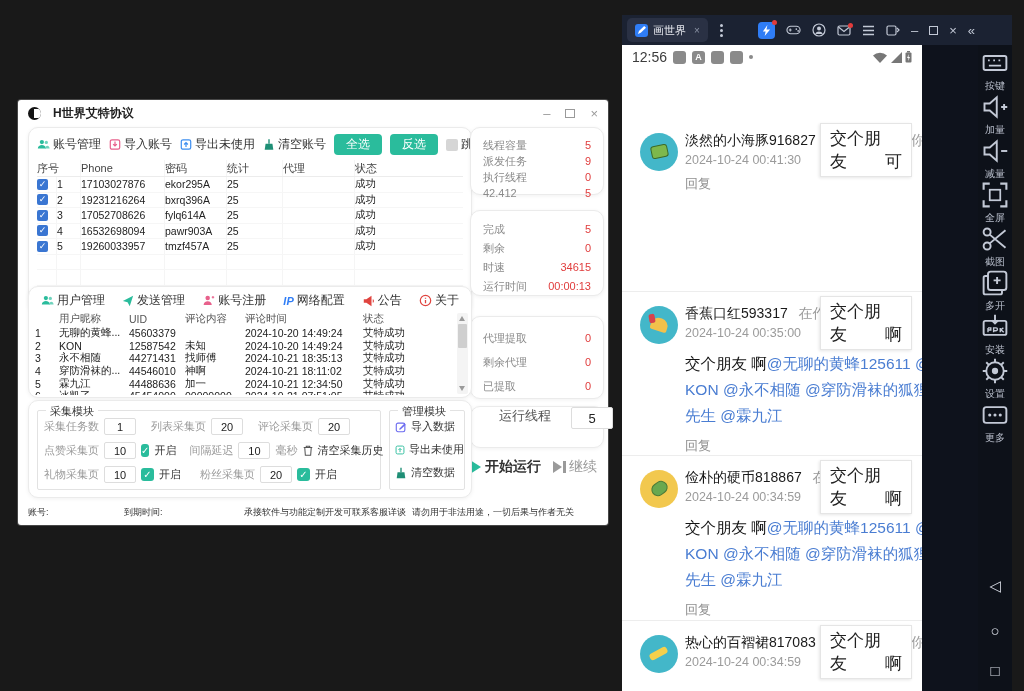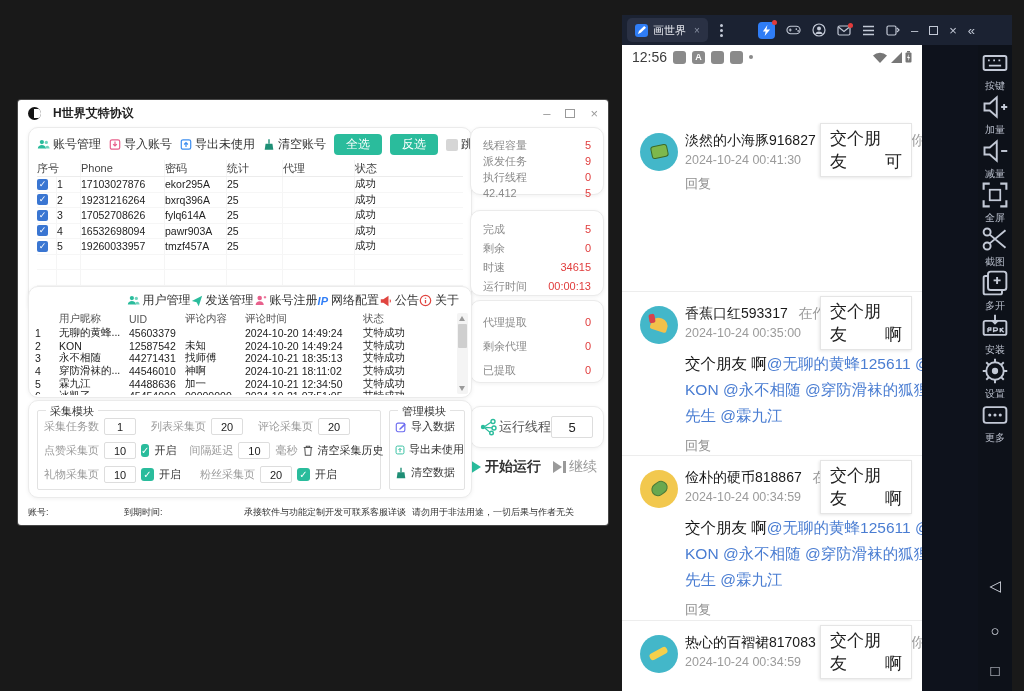--- a/index.html
+++ b/index.html
@@ -28,36 +28,36 @@
      font-size:10.5px;color:#222;border-bottom:1px solid #f6f6f6}
 .t1h span,.t1r .vcell{border-right:1px solid #f5f5f5;height:100%;display:flex;align-items:center;overflow:hidden}
 .t1h span:last-child,.t1r .vcell:last-child{border-right:none}
 .ck{width:11px;height:11px;background:#3a76d2;border-radius:2px;color:#fff;font-size:9px;line-height:11px;text-align:center}
 .prog{position:absolute;left:8px;right:8px;bottom:7px;display:flex;align-items:center;gap:14px}
 .pbar{flex:1;height:13px;background:#2abc9c;border-radius:2px}
 .plabel{color:#e03c3c;font-size:12px}
 .scard{left:452px;width:134px;padding:9px 12px}
 #s1{top:27px;height:68px}
 #s2{top:110px;height:86px}
-#s3{top:200px;height:83px}
+#s3{top:216px;height:83px}
 .srow{display:flex;justify-content:space-between;font-size:11px;align-items:center}
 #s1 .srow{line-height:16px}#s2 .srow{line-height:19px}#s3 .srow{line-height:24px}
 .slab{color:#8a8a8a}.sval{color:#e03c3c}
-#runner{top:306px;left:452px;width:134px;height:42px;display:flex;align-items:center;gap:0;padding:0 8px}
+#runner{top:306px;left:452px;width:134px;height:42px;display:flex;gap:20px;padding:0 8px}
 #runner .rl{font-size:13px;color:#555;white-space:nowrap}
 .inp{border:1px solid #ddd;border-radius:2px;text-align:center;color:#222;background:#fff}
 #runner input{width:42px;height:22px;font-size:13px}
 #runrow{position:absolute;top:358px;left:452px;width:140px;display:flex;align-items:center;gap:12px}
 .tri{width:0;height:0;border-top:7px solid transparent;border-bottom:7px solid transparent;border-left:11px solid #2abc9c}
 .trig{width:0;height:0;border-top:6px solid transparent;border-bottom:6px solid transparent;border-left:9px solid #9a9a9a}
 .bar{width:3px;height:12px;background:#9a9a9a;margin-left:1px}
 #runrow .go{font-size:14px;font-weight:bold;color:#333;margin-left:4px}
 #runrow .ct{font-size:14px;color:#9a9a9a;margin-left:3px}
 #p2{left:10px;top:186px;width:444px;height:112px}
-.tb2{display:flex;justify-content:flex-end;align-items:center;padding:5px 12px 2px;font-size:12px;color:#333}
+.tb2{display:flex;justify-content:space-between;align-items:center;padding:5px 12px 2px;font-size:12px;color:#333}
 .tab2{display:flex;align-items:center;gap:3px}
 .ipb{color:#2f7df6;font-weight:bold;font-size:11px;font-style:italic}
 .t2{position:absolute;left:6px;right:18px;top:25px;bottom:2px;overflow:hidden}
 .t2h,.t2r{display:grid;grid-template-columns:24px 70px 56px 60px 118px 1fr;align-items:center;font-size:10.5px}
 .t2h{height:14px;color:#555}
 .t2r{height:12.7px;color:#222;white-space:nowrap}
 .sb2{position:absolute;right:3px;top:26px;bottom:3px;width:11px;background:#f4f4f4;border-radius:2px}
 .sb2 .thumb{position:absolute;top:11px;left:1px;right:1px;height:24px;background:#cfcfcf;border-radius:1px}
 .aru{position:absolute;top:3px;left:2px;width:0;height:0;border-left:3.5px solid transparent;border-right:3.5px solid transparent;border-bottom:5px solid #9a9a9a}
 .ard{position:absolute;bottom:3px;left:2px;width:0;height:0;border-left:3.5px solid transparent;border-right:3.5px solid transparent;border-top:5px solid #9a9a9a}

